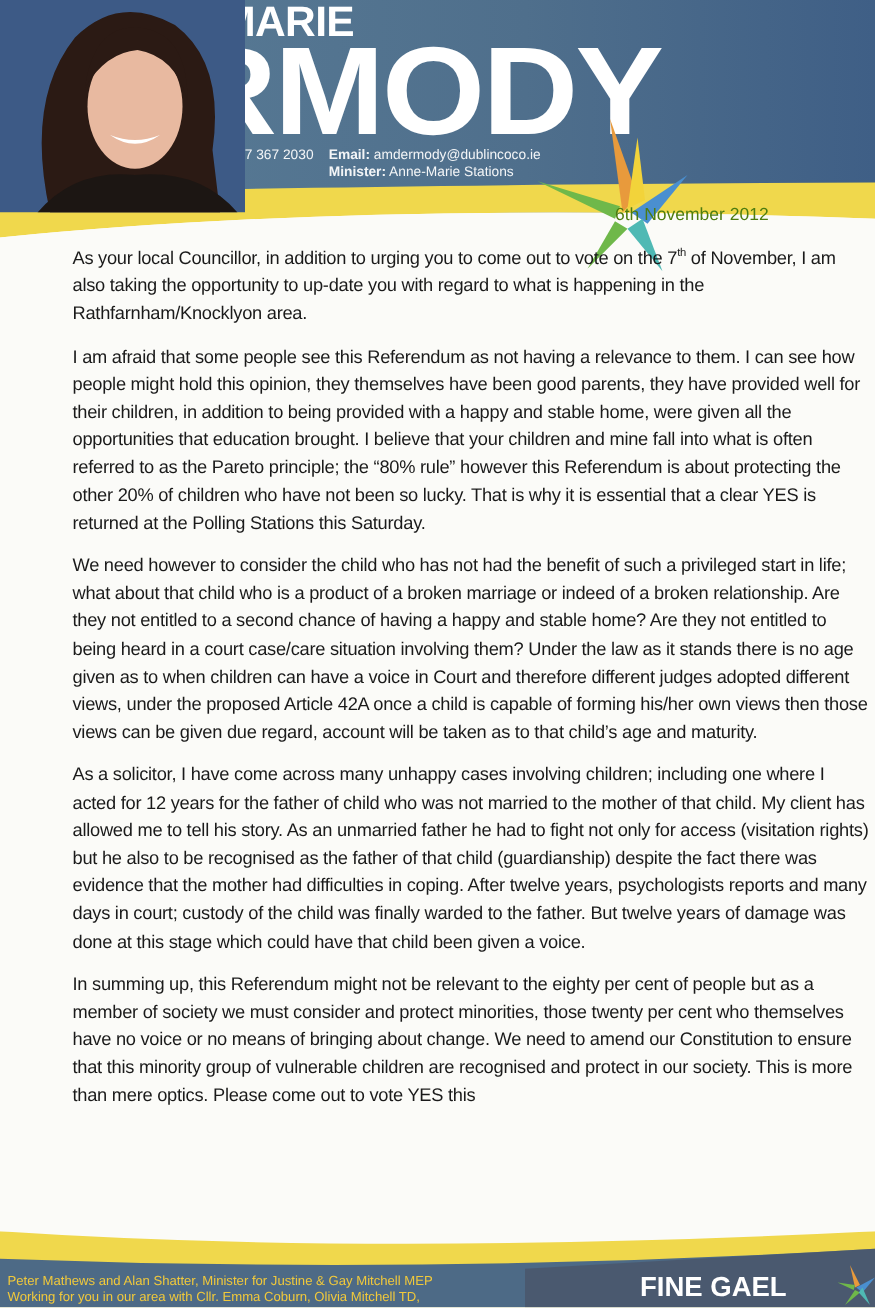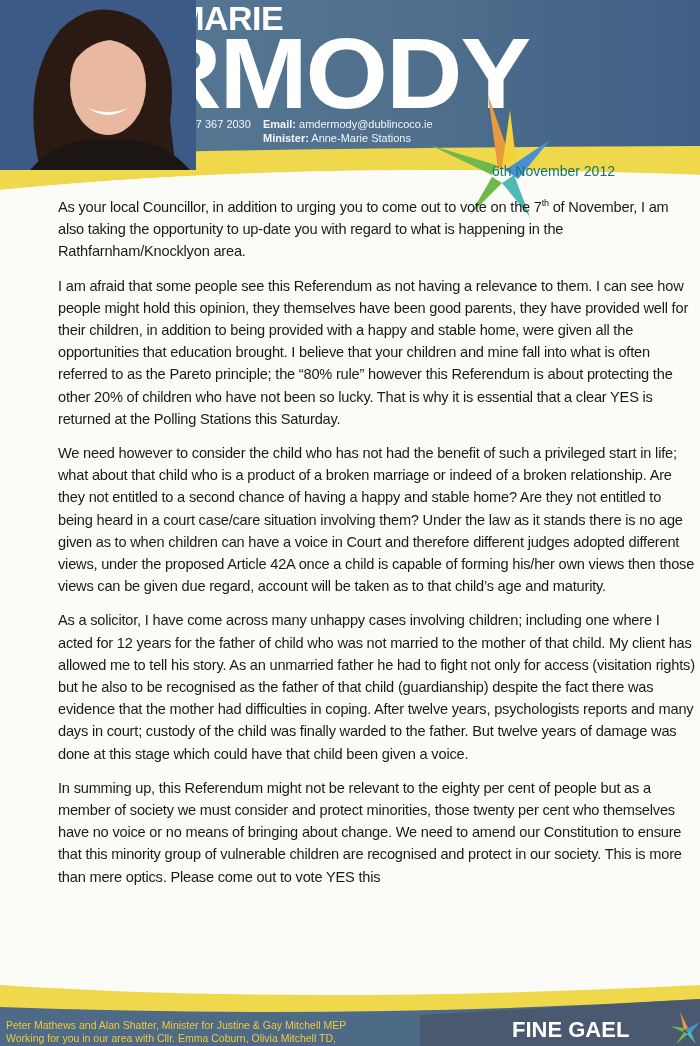--- a/index.html
+++ b/index.html
@@ -6,21 +6,21 @@
   body{width:700px;height:1046px;position:relative;overflow:hidden;background:#fbfbf8;font-family:"Liberation Sans",sans-serif;}
   .header{position:absolute;left:0;top:0;width:700px;height:200px;}
   .header svg{position:absolute;left:0;top:0;}
   .cllr{position:absolute;left:6px;top:-2px;color:#fff;font-size:34px;line-height:40px;letter-spacing:-0.5px;}
   .cllr .first{font-weight:bold;}
   .cllr .pre{font-weight:normal;}
   .surname{position:absolute;left:2px;top:28px;color:#fff;font-size:100px;font-weight:bold;line-height:90px;letter-spacing:-2px;transform:scaleX(1.06);transform-origin:left;}
   .contact{position:absolute;top:117px;color:#f3f5f7;font-size:11px;line-height:14px;}
   .contact b{font-weight:bold;margin-top:40px;}
   .photo{position:absolute;right:0;top:0;width:196px;height:170px;}
-  .date{position:absolute;left:492px;top:163px;font-size:14px;color:#0f766e;}
+  .date{position:absolute;left:492px;top:163px;font-size:14px;color:#4d7c0f;}
   .letter{position:absolute;left:58px;top:196px;width:640px;font-family:"Liberation Sans",sans-serif;font-size:14.6px;line-height:22.2px;color:#1a1a1a;letter-spacing:-0.2px;}
   .letter p{margin:0 0 12px 0;}
   .greet{margin-bottom:16px !important;}
   sup{font-size:9px;line-height:0;}
   .footer{position:absolute;left:0;top:985px;width:700px;height:61px;}
   .footer svg{position:absolute;left:0;top:0;}
   .foot-text{position:absolute;left:6px;top:1019px;color:#f1c93b;font-size:10.5px;line-height:13px;}
   .fg-logo{position:absolute;left:512px;top:1017px;color:#fff;font-size:22px;font-weight:bold;letter-spacing:0px;}
 </style>
 </head>

